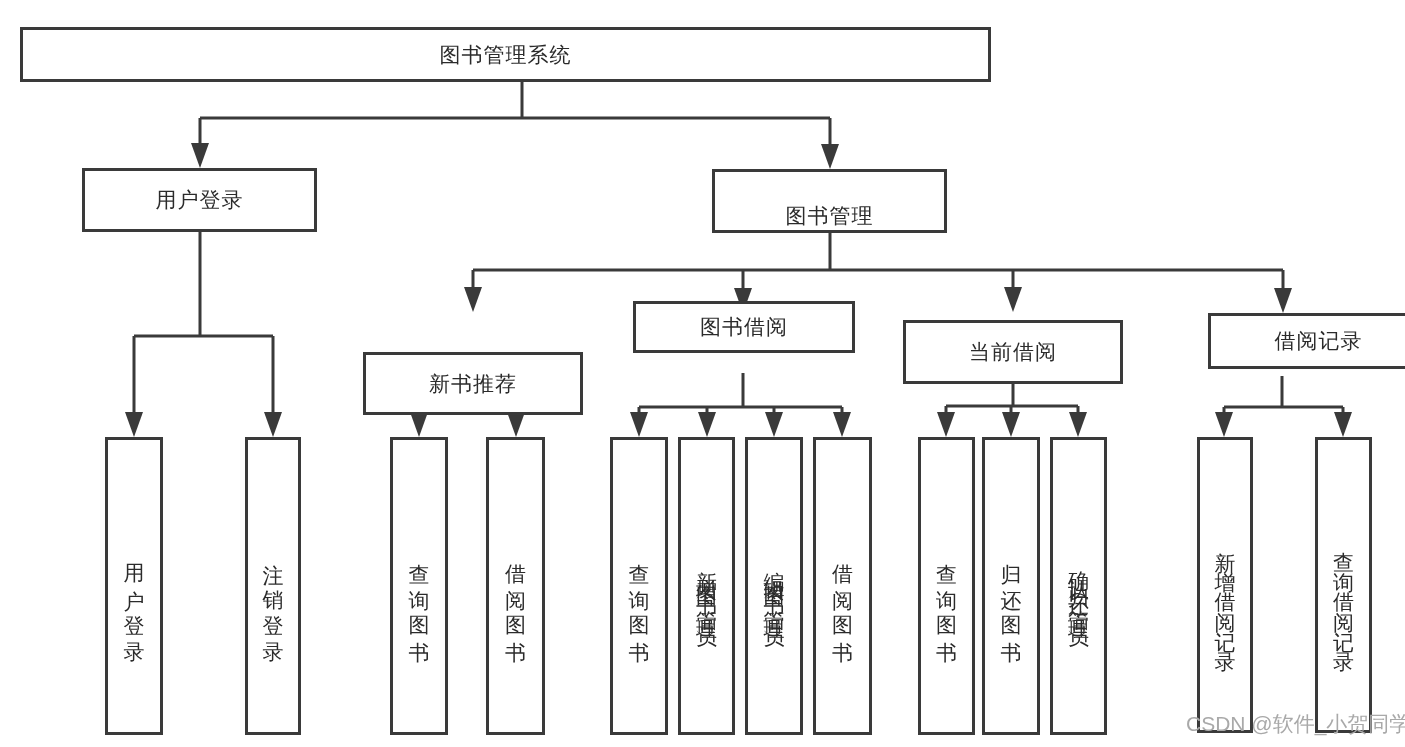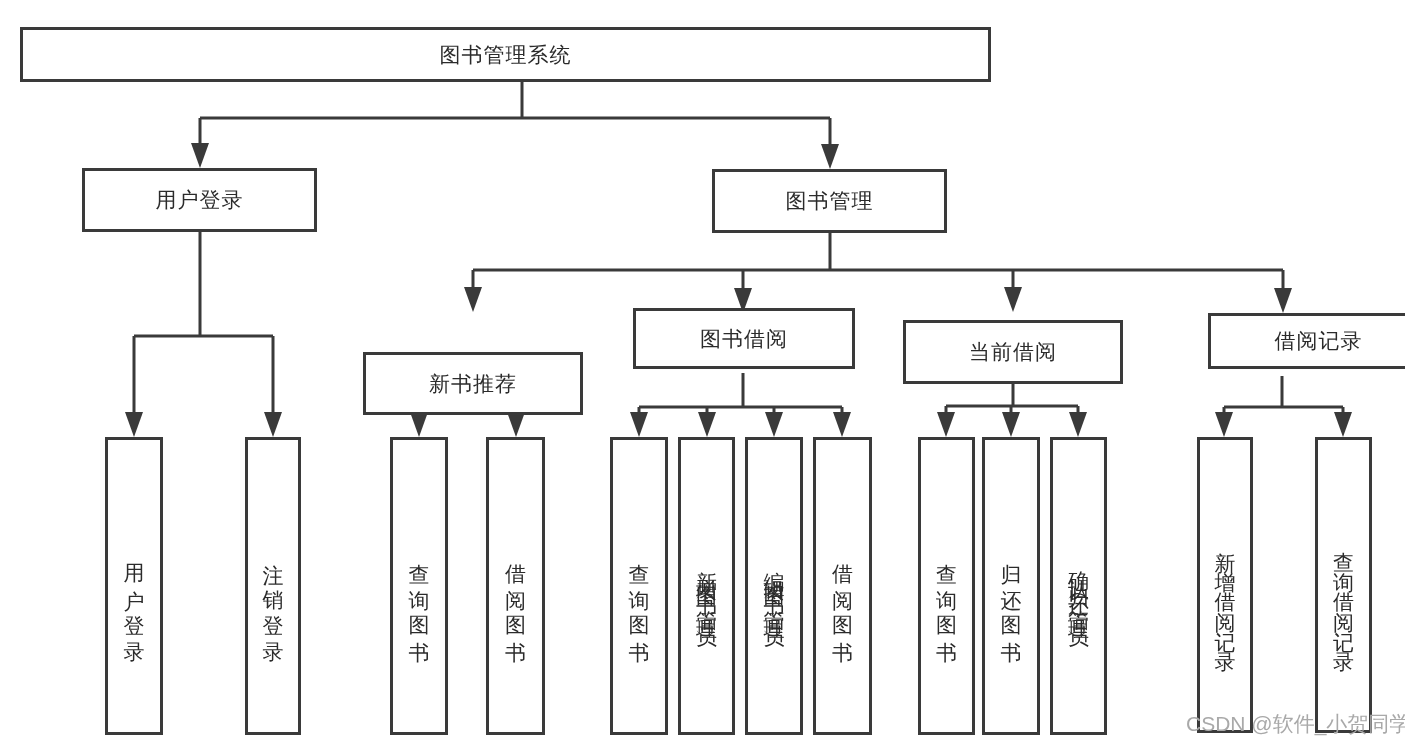--- a/index.html
+++ b/index.html
@@ -84,28 +84,28 @@
     <polygon class="ahead" points="1334,412 1352,412 1343,437"></polygon>
   </svg>
 
   <div class="node" style="left:20px; top:13px; width:971px; height:55px;margin-top:14px;">
     <span class="hlabel">图书管理系统</span>
   </div>
 
   <div class="node" style="left:82px; top:168px; width:235px; height:64px;">
     <span class="hlabel">用户登录</span>
   </div>
-  <div class="node" style="left:712px; top:169px; width:235px; height:64px;">
+  <div class="node" style="left:712px; top:169px; width:235px; height:64px;align-items:flex-end;">
     <span class="hlabel">图书管理</span>
   </div>
 
   <div class="node" style="left:363px; top:312px; width:220px; height:63px;margin-top:40px;">
     <span class="hlabel">新书推荐</span>
   </div>
-  <div class="node" style="left:633px; top:308px; width:222px; height:61px;">
+  <div class="node" style="left:633px; top:301px; width:222px; height:52px;">
     <span class="hlabel">图书借阅</span>
   </div>
   <div class="node" style="left:903px; top:312px; width:220px; height:64px;margin-top:8px;">
     <span class="hlabel">当前借阅</span>
   </div>
   <div class="node" style="left:1208px; top:313px; width:221px; height:56px;">
     <span class="hlabel">借阅记录</span>
   </div>
 
   <div class="node v4" style="left:105px; top:437px; width:58px; height:298px;">

